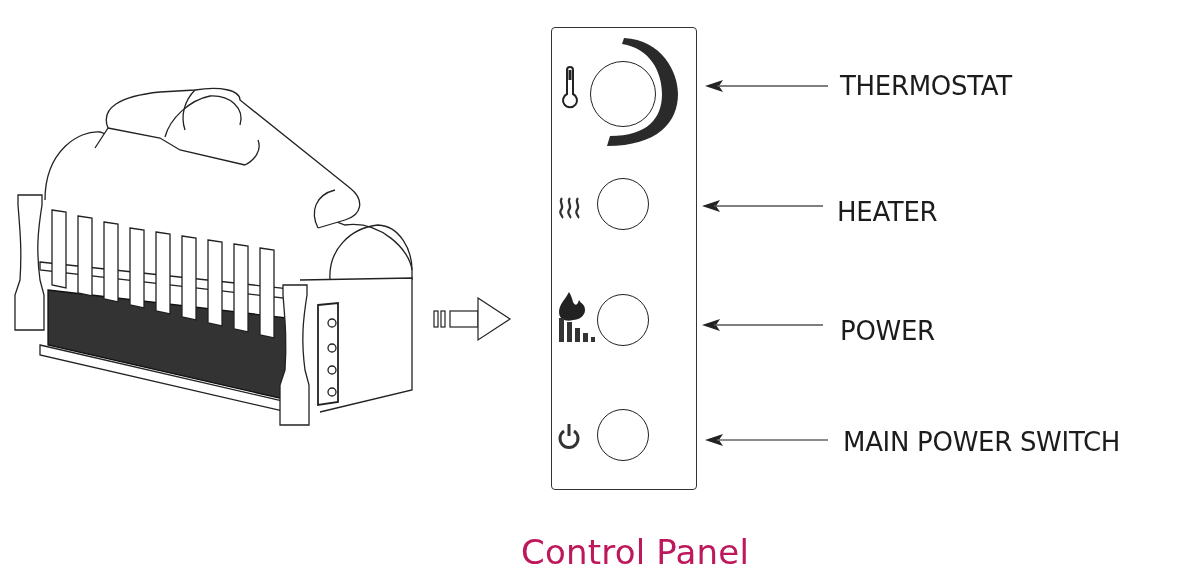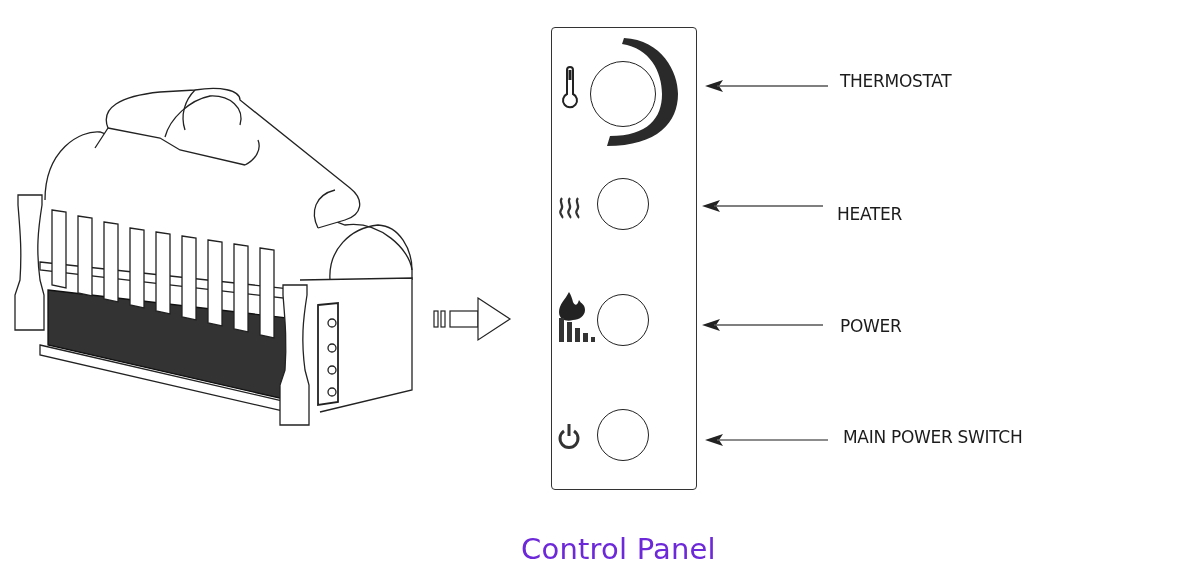--- a/index.html
+++ b/index.html
@@ -1,22 +1,22 @@
 <!DOCTYPE html>
 <html><head>
 <meta charset="utf-8">
 <style>
   html,body{margin:0;padding:0;background:#fff;}
   body{width:1182px;height:577px;position:relative;overflow:hidden;font-family:"DejaVu Sans",sans-serif;color:#1a1a1a;}
   #fireplace{position:absolute;left:0;top:0;}
   #panel{position:absolute;left:551px;top:27px;width:146px;height:463px;border:1.5px solid #333;border-radius:4px;box-sizing:border-box;}
   .knob{position:absolute;border:1.4px solid #222;border-radius:50%;box-sizing:border-box;background:#fff;}
-  .label{position:absolute;font-size:17px;letter-spacing:-0.3px;color:#1c1c1c;white-space:nowrap;}
+  .label{position:absolute;font-size:26px;letter-spacing:-0.3px;color:#1c1c1c;white-space:nowrap;}
   .arrow{position:absolute;}
-  #caption{position:absolute;left:521px;top:532px;font-size:29px;color:#6d28d9;letter-spacing:0.2px;}
+  #caption{position:absolute;left:521px;top:532px;font-size:34px;color:#be185d;letter-spacing:0.2px;}
 </style>
 </head>
 <body>
 
 <svg id="fireplace" width="520" height="440" viewBox="0 0 520 440">
   <g fill="none" stroke="#222" stroke-width="1.3">
 
     <path d="M45 200 C45 150 80 130 100 132 L345 225 C380 220 410 250 412 270 L412 280"></path>
     <path d="M330 280 C328 250 350 228 378 225 C400 226 412 250 412 270"></path>
 
@@ -105,21 +105,21 @@
 <svg class="arrow" style="left:703px;top:79px" width="126" height="14">
     <path d="M2 7 L20 1 L16 7 L20 13 Z" fill="#222"></path>
     <line x1="14" y1="7" x2="125" y2="7" stroke="#555" stroke-width="1.3"></line>
   </svg>
 <div class="label" style="left:840px;top:71px">THERMOSTAT</div>
 
 <svg class="arrow" style="left:700px;top:199px" width="126" height="14">
     <path d="M2 7 L20 1 L16 7 L20 13 Z" fill="#222"></path>
     <line x1="14" y1="7" x2="123" y2="7" stroke="#555" stroke-width="1.3"></line>
   </svg>
-<div class="label" style="left:837px;top:204px">HEATER</div>
+<div class="label" style="left:837px;top:197px">HEATER</div>
 
 <svg class="arrow" style="left:700px;top:318px" width="126" height="14">
     <path d="M2 7 L20 1 L16 7 L20 13 Z" fill="#222"></path>
     <line x1="14" y1="7" x2="123" y2="7" stroke="#555" stroke-width="1.3"></line>
   </svg>
 <div class="label" style="left:840px;top:316px">POWER</div>
 
 <svg class="arrow" style="left:703px;top:433px" width="126" height="14">
     <path d="M2 7 L20 1 L16 7 L20 13 Z" fill="#222"></path>
     <line x1="14" y1="7" x2="125" y2="7" stroke="#666" stroke-width="1.3"></line>

